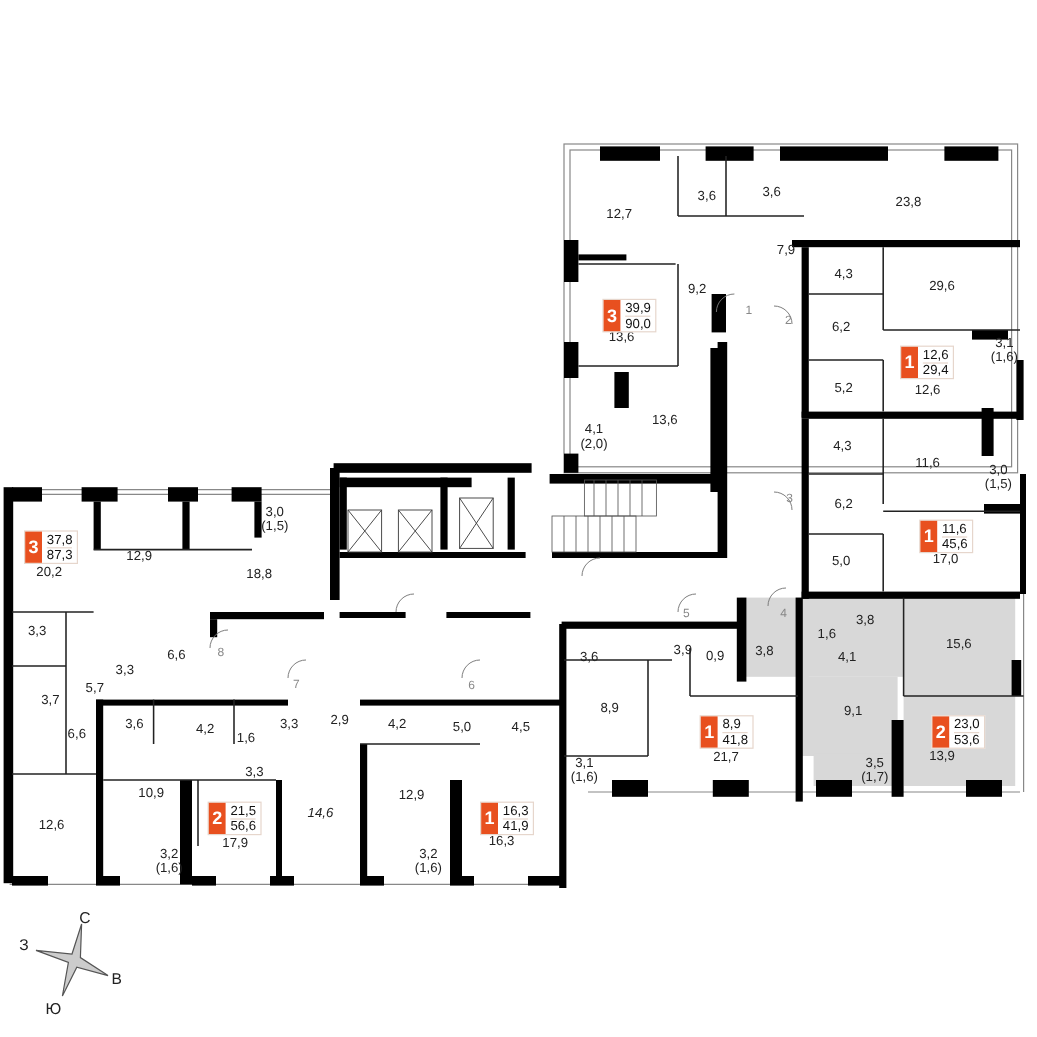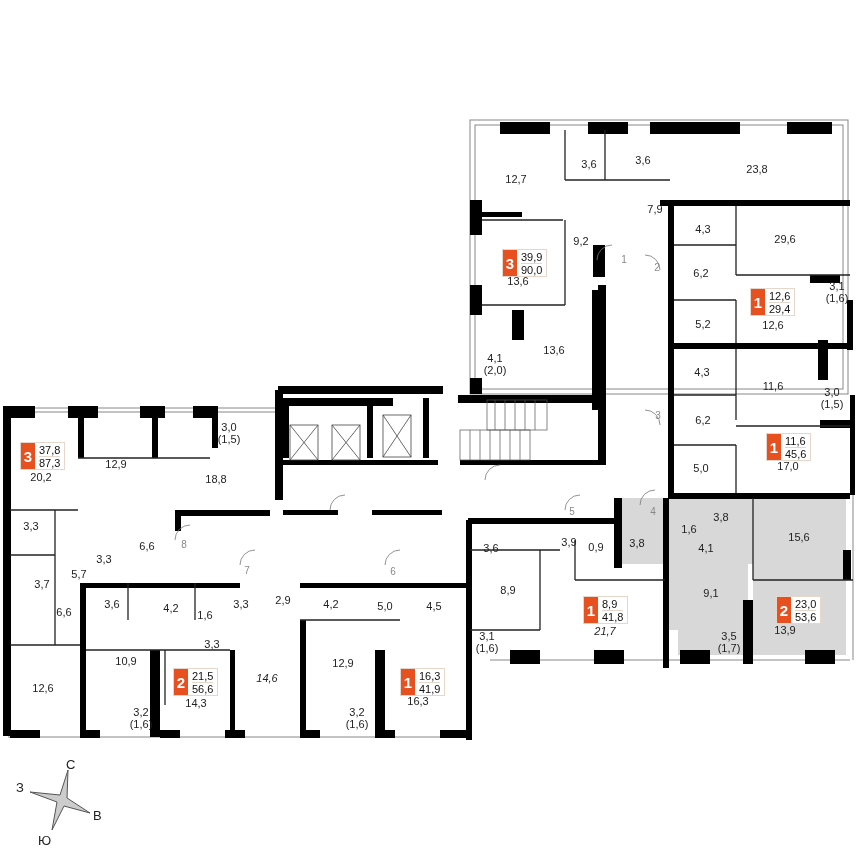--- a/index.html
+++ b/index.html
@@ -233,39 +233,39 @@
     <div class="lbl" style="left: 171px; top: 608px; white-space: pre;">4,2</div>
     <div class="lbl" style="left: 205px; top: 615px; white-space: pre;">1,6</div>
     <div class="lbl" style="left: 241px; top: 604px; white-space: pre;">3,3</div>
     <div class="lbl" style="left: 283px; top: 600px; white-space: pre;">2,9</div>
     <div class="lbl" style="left: 212px; top: 644px; white-space: pre;">3,3</div>
     <div class="lbl" style="left: 331px; top: 604px; white-space: pre;">4,2</div>
     <div class="lbl" style="left: 385px; top: 606px; white-space: pre;">5,0</div>
     <div class="lbl" style="left: 434px; top: 606px; white-space: pre;">4,5</div>
     <div class="lbl" style="left: 126px; top: 661px; white-space: pre;">10,9</div>
     <div class="lbl" style="left: 43px; top: 688px; white-space: pre;">12,6</div>
-    <div class="lbl" style="left: 196px; top: 703px; white-space: pre;">14,3</div>
+    <div class="lbl" style="left: 196px; top: 703px; white-space: pre;">17,9</div>
     <div class="lbl" style="left: 267px; top: 678px; white-space: pre; font-style: italic;">14,6</div>
     <div class="lbl" style="left: 343px; top: 663px; white-space: pre;">12,9</div>
     <div class="lbl" style="left: 418px; top: 701px; white-space: pre;">16,3</div>
     <div class="lbl" style="left: 141px; top: 718px; white-space: pre;">3,2
 (1,6)</div>
     <div class="lbl" style="left: 357px; top: 718px; white-space: pre;">3,2
 (1,6)</div>
     <div class="lbl" style="left: 491px; top: 548px; white-space: pre;">3,6</div>
     <div class="lbl" style="left: 545px; top: 542px; white-space: pre; margin-left: 24px;">3,9</div>
     <div class="lbl" style="left: 596px; top: 547px; white-space: pre;">0,9</div>
     <div class="lbl" style="left: 637px; top: 543px; white-space: pre;">3,8</div>
     <div class="lbl" style="left: 689px; top: 529px; white-space: pre;">1,6</div>
     <div class="lbl" style="left: 721px; top: 517px; white-space: pre;">3,8</div>
     <div class="lbl" style="left: 706px; top: 548px; white-space: pre;">4,1</div>
     <div class="lbl" style="left: 799px; top: 537px; white-space: pre;">15,6</div>
     <div class="lbl" style="left: 508px; top: 590px; white-space: pre;">8,9</div>
     <div class="lbl" style="left: 711px; top: 593px; white-space: pre;">9,1</div>
-    <div class="lbl" style="left: 605px; top: 631px; white-space: pre; font-style: italic;">21,7</div>
+    <div class="lbl" style="left: 605px; top: 631px; white-space: pre;">21,7</div>
     <div class="lbl" style="left: 785px; top: 630px; white-space: pre; text-align: center;">13,9</div>
     <div class="lbl" style="left: 487px; top: 642px; white-space: pre;">3,1
 (1,6)</div>
     <div class="lbl" style="left: 729px; top: 642px; white-space: pre;">3,5
 (1,7)</div>
     <div class="lbl door" style="left: 624px; top: 260px;">1</div>
     <div class="lbl door" style="left: 657px; top: 268px;">2</div>
     <div class="lbl door" style="left: 658px; top: 416px;">3</div>
     <div class="lbl door" style="left: 653px; top: 512px;">4</div>
     <div class="lbl door" style="left: 572px; top: 512px;">5</div>

